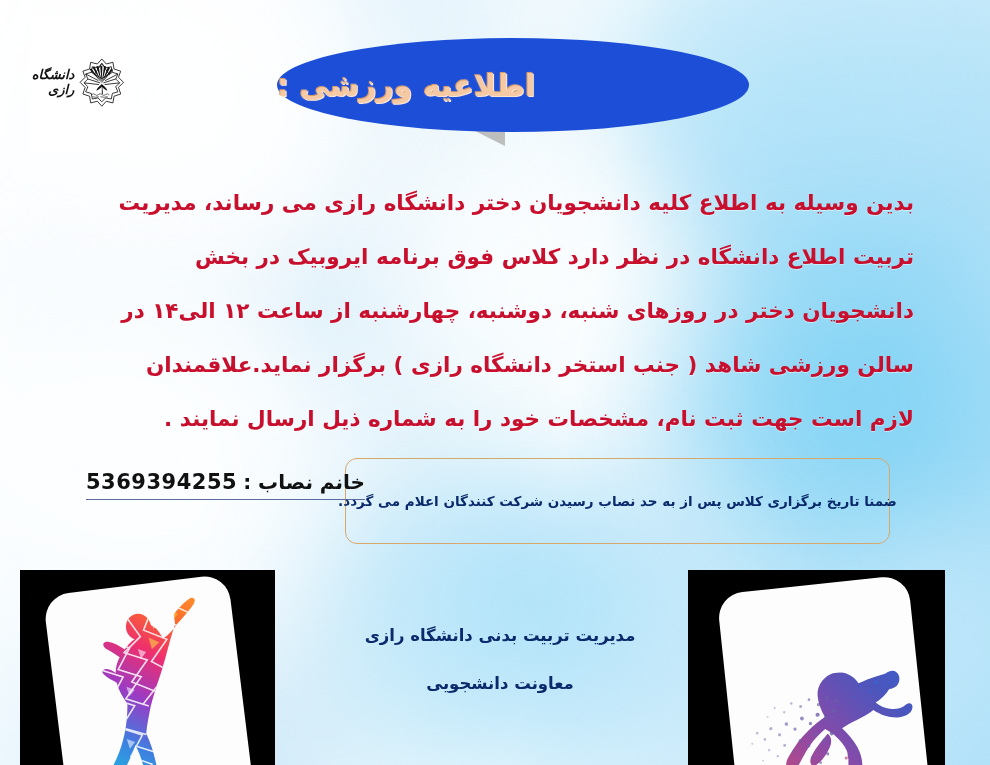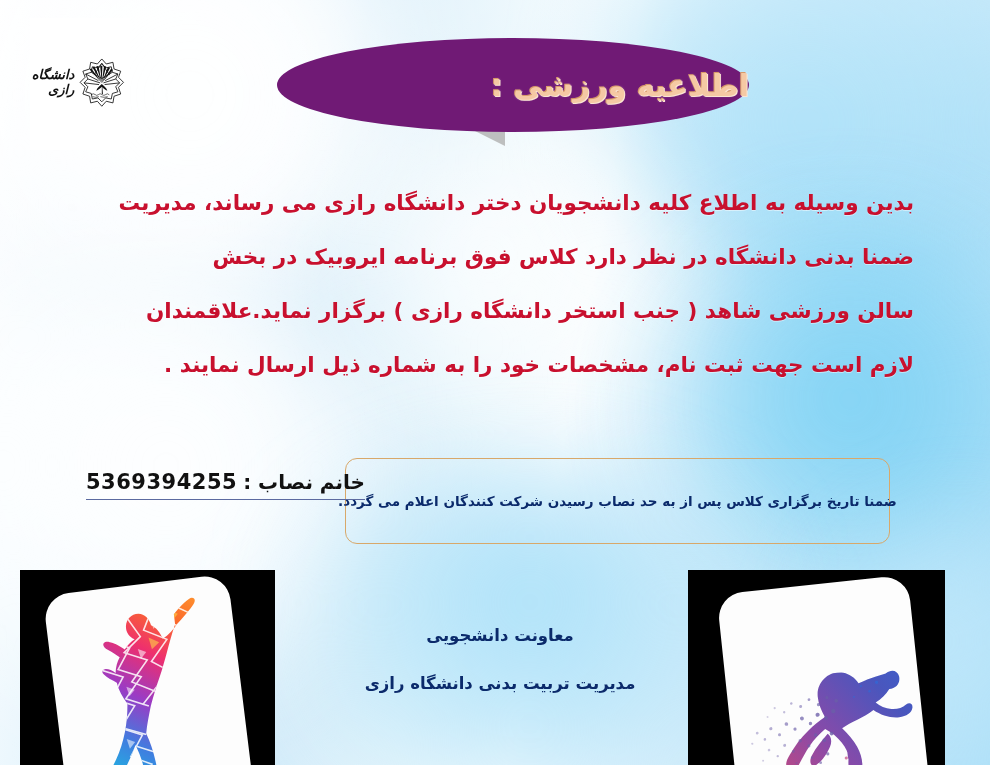--- a/index.html
+++ b/index.html
@@ -112,25 +112,25 @@
     left: 277px;
     top: 38px;
     width: 472px;
     height: 118px;
   }
   .bubble-ellipse {
     position: absolute;
     left: 0; top: 0;
     width: 472px;
     height: 94px;
-    background: #701a75;
+    background: #1d4ed8;
     border-radius: 50%;
     display: flex;
     align-items: center;
-    justify-content: flex-start;
+    justify-content: flex-end;
   }
   .bubble-tail {
     position: absolute;
     left: 126px;
     top: 64px;
     width: 0; height: 0;
     border-left: 14px solid transparent;
     border-right: 88px solid #bdbfbf;
     border-bottom: 44px solid transparent;
   }
@@ -323,21 +323,24 @@
     <div class="bubble-ellipse">
       <div class="bubble-title">اطلاعیه ورزشی :</div>
     </div>
   </div>
 
   <div class="body-text">
     <div class="body-line">
       <span>بدین وسیله به اطلاع کلیه دانشجویان دختر دانشگاه رازی می رساند، مدیریت</span>
     </div>
     <div class="body-line">
-      <span>ضمنا بدنی دانشگاه در نظر دارد کلاس فوق برنامه ایروبیک در بخش</span>
+      <span>تربیت اطلاع دانشگاه در نظر دارد کلاس فوق برنامه ایروبیک در بخش</span>
+    </div>
+    <div class="body-line">
+      <span>دانشجویان دختر در روزهای شنبه، دوشنبه، چهارشنبه از ساعت  ۱۲ الی۱۴ در</span>
     </div>
     <div class="body-line">
       <span>سالن ورزشی شاهد ( جنب استخر دانشگاه رازی ) برگزار نماید.علاقمندان</span>
     </div>
     <div class="body-line no-stretch">
       <span>لازم است جهت ثبت نام، مشخصات خود را به شماره ذیل ارسال نمایند .</span>
     </div>
   </div>
 
   <div class="note-box">
@@ -516,17 +519,17 @@
           <circle cx="150" cy="104" r="1.6" opacity="0.7"></circle>
           <circle cx="142" cy="112" r="1.3" opacity="0.6"></circle>
           <circle cx="134" cy="106" r="1.2" opacity="0.55"></circle>
           <circle cx="126" cy="116" r="1.1" opacity="0.45"></circle>
         </g>
       </svg>
     </div>
   </div>
 
   <div class="signature">
+    <div class="sig-line">مدیریت تربیت بدنی دانشگاه رازی</div>
     <div class="sig-line">معاونت دانشجویی</div>
-    <div class="sig-line">مدیریت تربیت بدنی دانشگاه رازی</div>
   </div>
 
 </div>
 
 </body></html>

